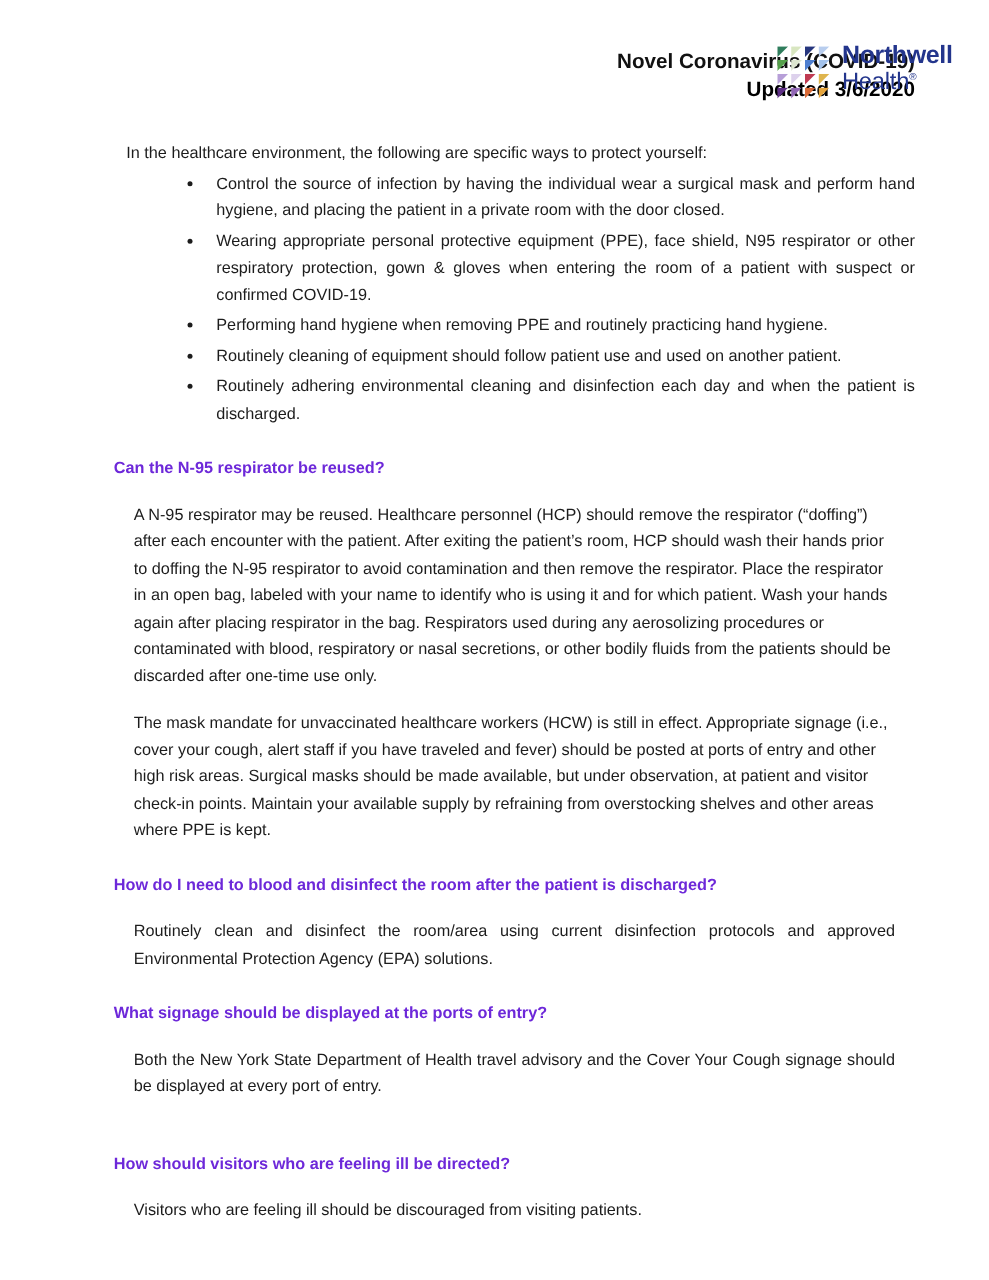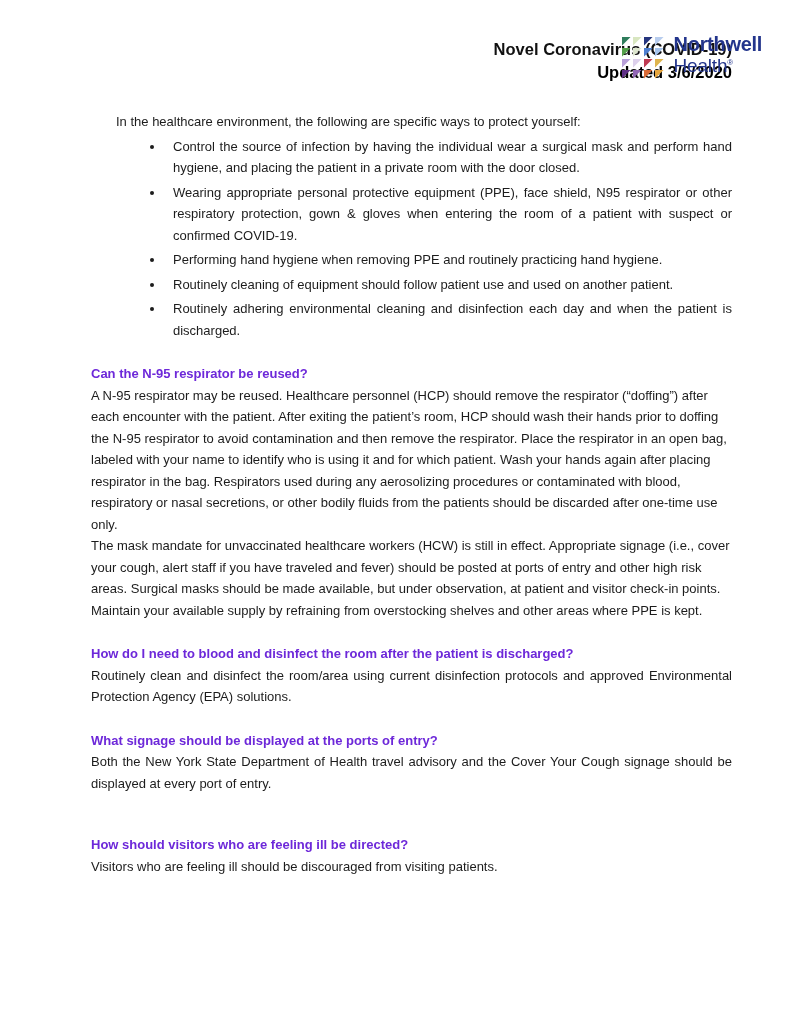--- a/index.html
+++ b/index.html
@@ -56,41 +56,41 @@
     font-size: 19px;
     letter-spacing: -0.2px;
     display: block;
     margin-top: 2px;
   }
   .logo-reg { font-size: 8px; vertical-align: super; }
 
   
   .doc-body { font-size: 13px; line-height: 21.5px; }
   .intro {
-    margin: 27px 0 0 25px;
+    margin: 27px 0 0 10px;
   }
   ul.bullets {
     margin: 3px 0 0 0;
     padding-left: 62px;
   }
   ul.bullets li {
     margin: 0 0 3px 12px;
     padding-left: 8px;
     text-align: justify;
   }
   .section { margin: 0; }
   .section h2 {
     font-size: 13px;
     font-weight: bold;
     color: #6d28d9;
     margin: 22px 0 0 0;
     line-height: 21.5px;
   }
   .section h2.extra-gap { margin-top: 40px; }
-  .section p { margin: 0; }
+  .section p { margin: 16px; }
   .just { text-align: justify; }
 </style>
 </head>
 <body>
 
 <div class="page">
 
   <div class="logo">
     <div class="logo-mosaic">
       <span class="logo-tile" style="background-color: rgb(47, 125, 92);"></span>

